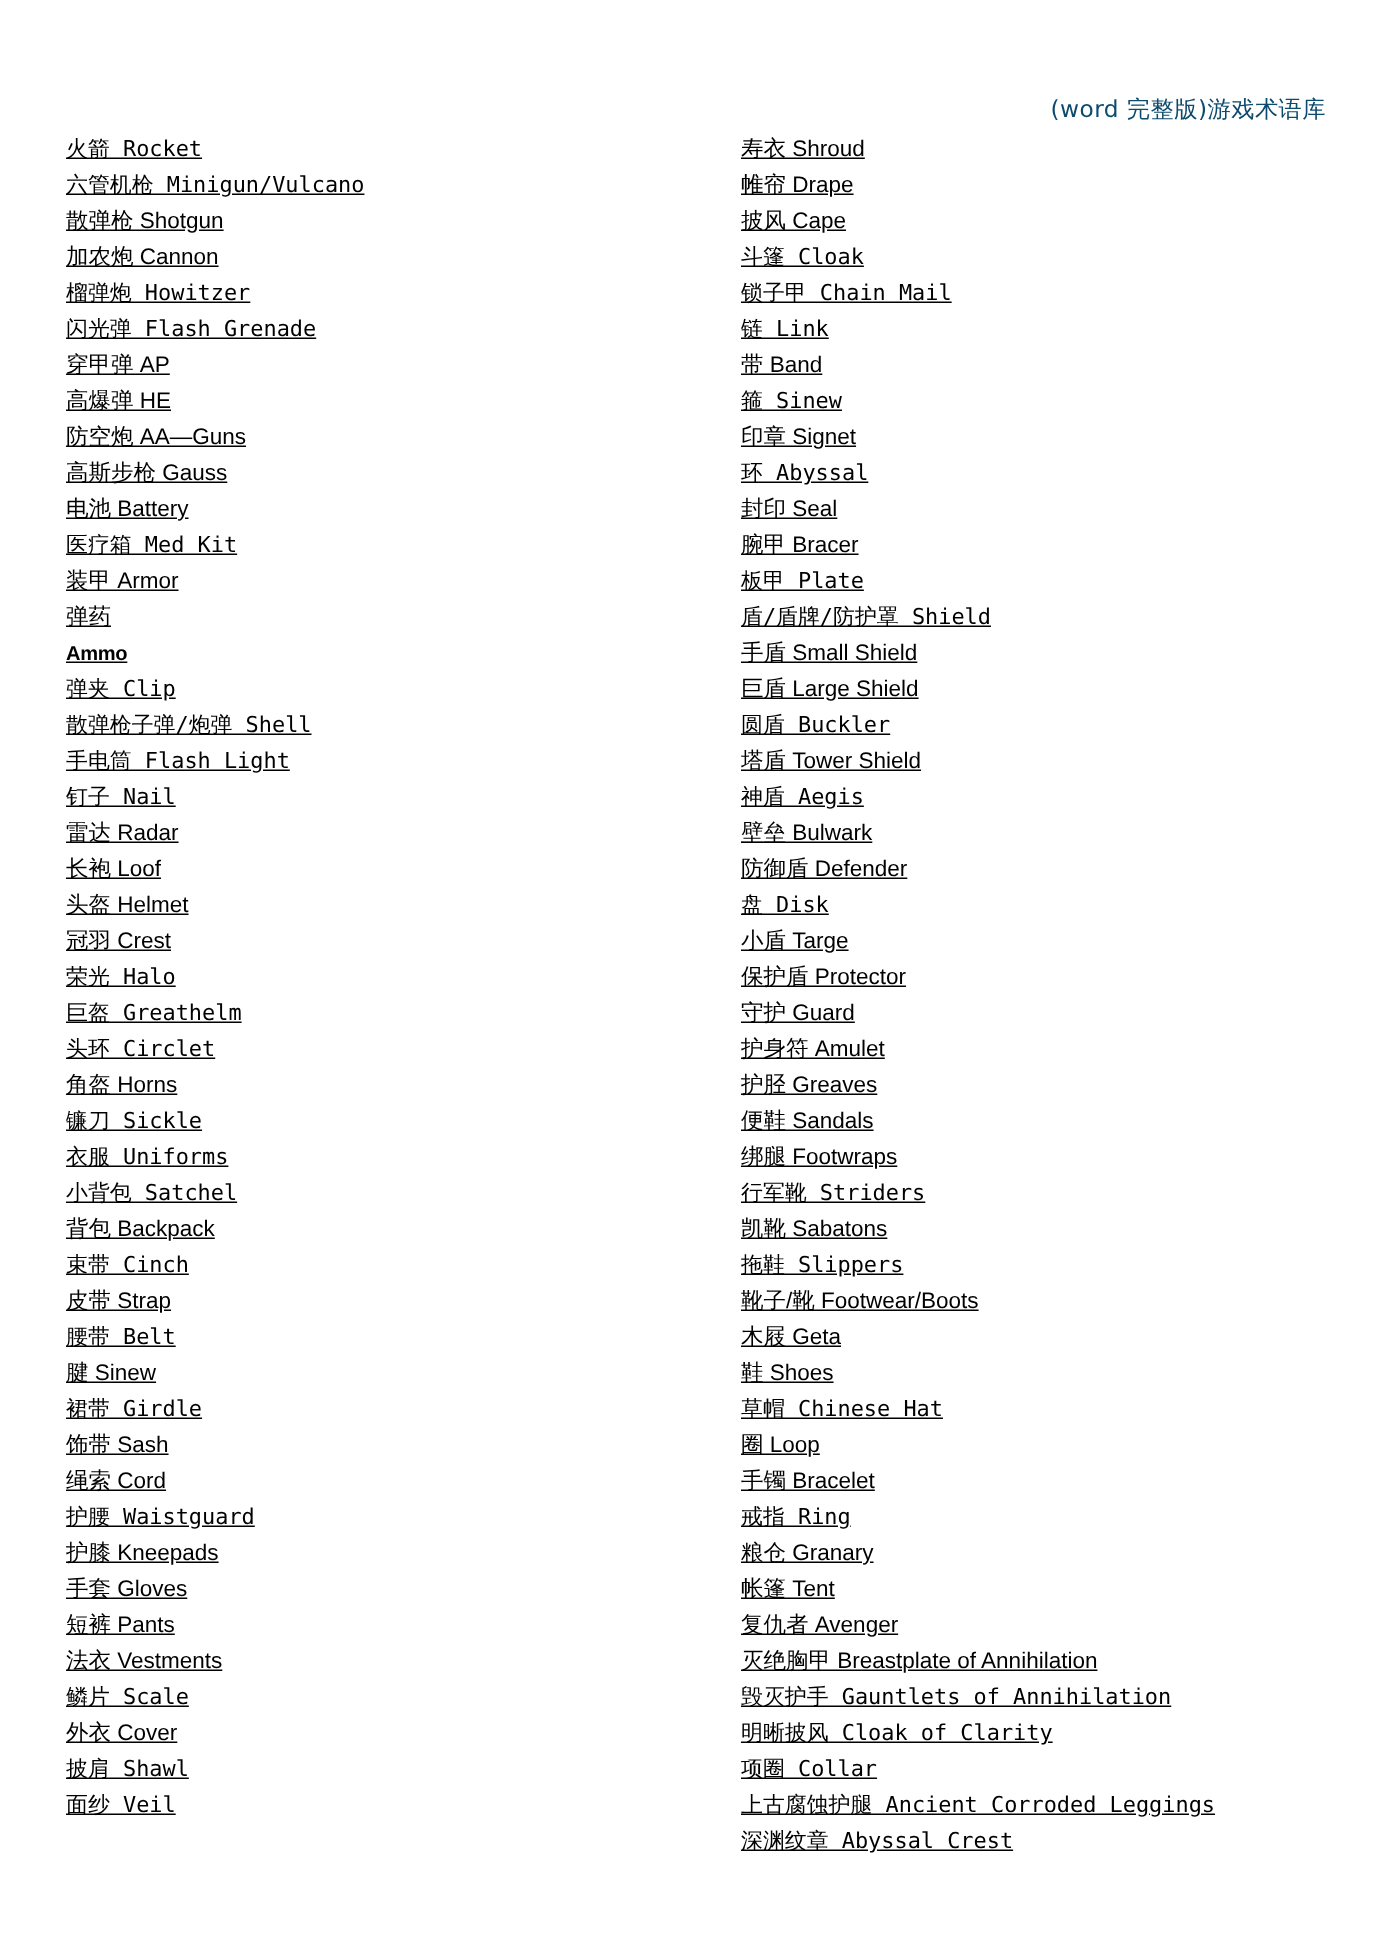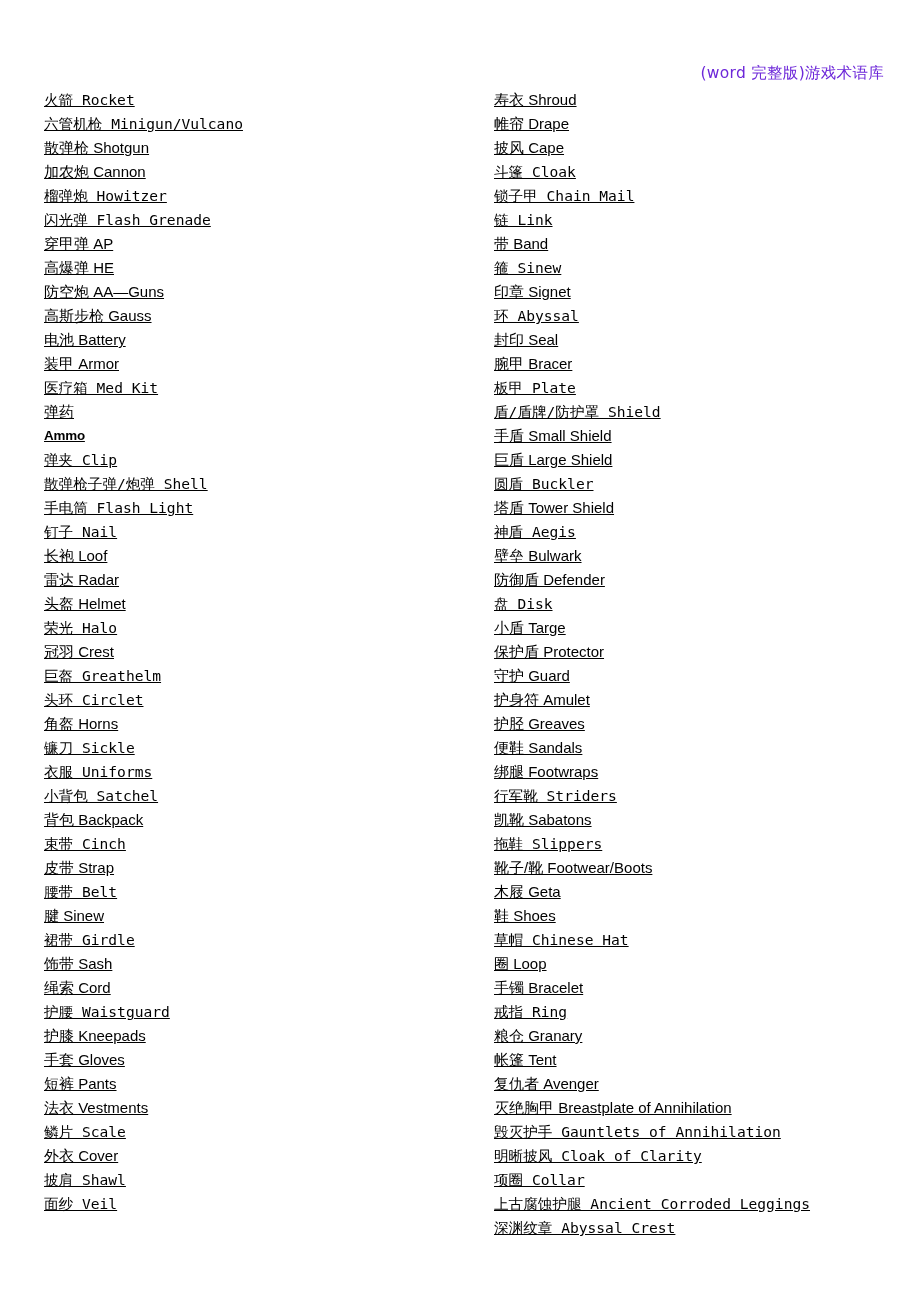--- a/index.html
+++ b/index.html
@@ -28,21 +28,21 @@
 
   
   .doc-header {
     position: absolute;
     top: 63px;
     right: 36px;
     font-family: "DejaVu Sans", sans-serif;
     font-size: 15.5px;
     line-height: 20px;
     letter-spacing: 0.3px;
-    color: #6d28d9;
+    color: #0c4a6e;
     white-space: nowrap;
   }
 
   
   .columns {
     position: absolute;
     top: 88px;
     left: 0;
     width: 920px;
   }
@@ -94,33 +94,33 @@
         <div class="entry">六管机枪 Minigun/Vulcano</div>
         <div class="entry prop">散弹枪 Shotgun</div>
         <div class="entry prop">加农炮 Cannon</div>
         <div class="entry">榴弹炮 Howitzer</div>
         <div class="entry">闪光弹 Flash Grenade</div>
         <div class="entry prop">穿甲弹 AP</div>
         <div class="entry prop">高爆弹 HE</div>
         <div class="entry prop">防空炮 AA—Guns</div>
         <div class="entry prop">高斯步枪 Gauss</div>
         <div class="entry prop">电池 Battery</div>
+        <div class="entry">医疗箱 Med Kit</div>
         <div class="entry prop">装甲 Armor</div>
-        <div class="entry">医疗箱 Med Kit</div>
         <div class="entry prop">弹药</div>
         <div class="entry alt">Ammo</div>
         <div class="entry">弹夹 Clip</div>
         <div class="entry">散弹枪子弹/炮弹 Shell</div>
         <div class="entry">手电筒 Flash Light</div>
         <div class="entry">钉子 Nail</div>
+        <div class="entry prop">雷达 Radar</div>
         <div class="entry prop">长袍 Loof</div>
-        <div class="entry prop">雷达 Radar</div>
         <div class="entry prop">头盔 Helmet</div>
+        <div class="entry prop">冠羽 Crest</div>
         <div class="entry">荣光 Halo</div>
-        <div class="entry prop">冠羽 Crest</div>
         <div class="entry">巨盔 Greathelm</div>
         <div class="entry">头环 Circlet</div>
         <div class="entry prop">角盔 Horns</div>
         <div class="entry">镰刀 Sickle</div>
         <div class="entry">衣服 Uniforms</div>
         <div class="entry">小背包 Satchel</div>
         <div class="entry prop">背包 Backpack</div>
         <div class="entry">束带 Cinch</div>
         <div class="entry prop">皮带 Strap</div>
         <div class="entry">腰带 Belt</div>

